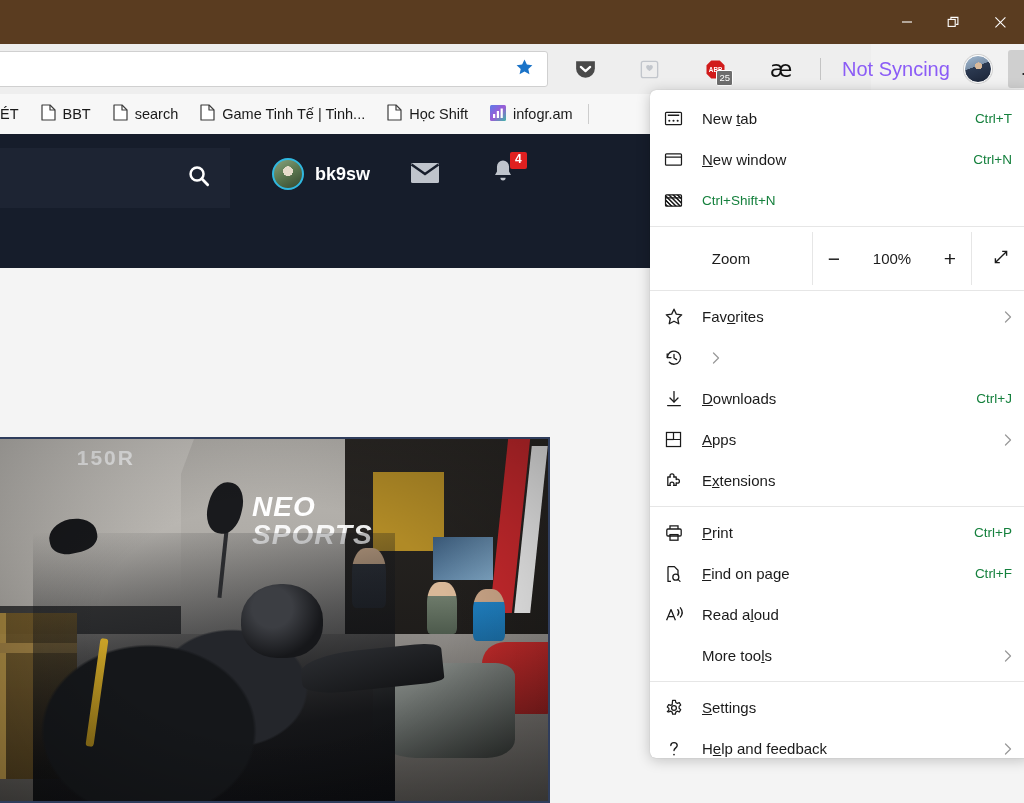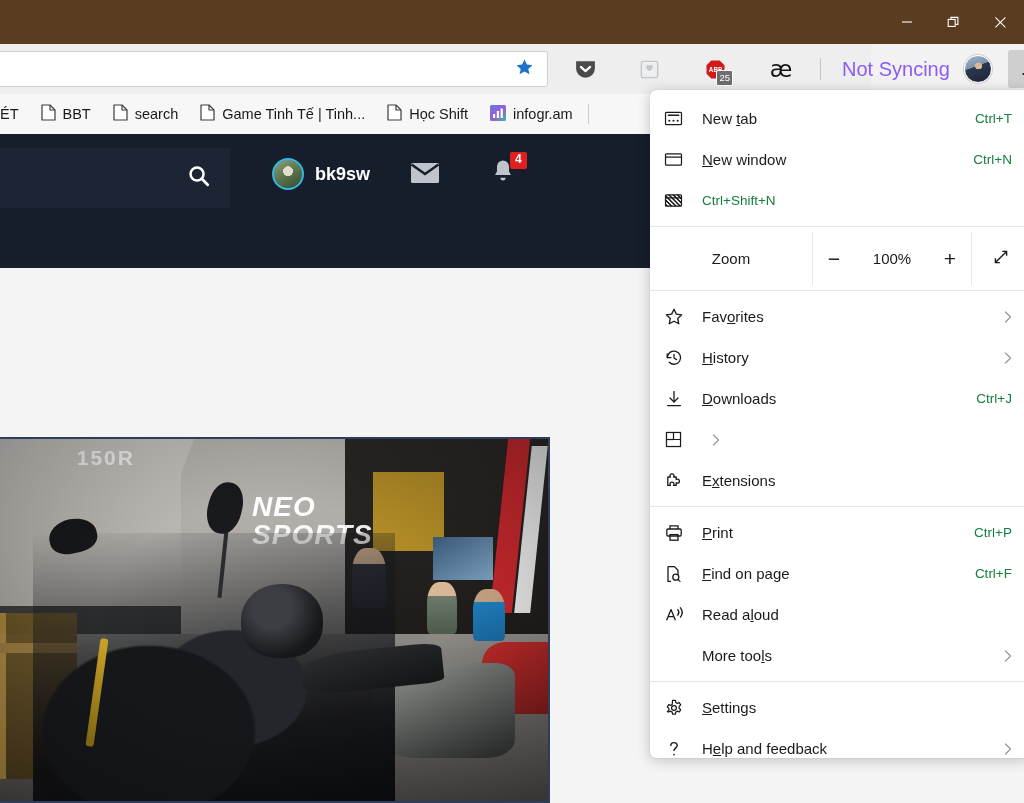--- a/index.html
+++ b/index.html
@@ -586,21 +586,20 @@
       </span>
     </div>
     <div class="mi">
       <span class="mi-icon">
         <svg width="20" height="20" viewBox="0 0 20 20">
           <path d="M3.4 9.6a6.6 6.6 0 1 1 1.9 4.7" fill="none" stroke="#1b1b1b" stroke-width="1.3" stroke-linecap="round"></path>
           <path d="M3.2 5.8v3.8h3.8" fill="none" stroke="#1b1b1b" stroke-width="1.3" stroke-linecap="round" stroke-linejoin="round"></path>
           <path d="M10 6.4v3.6l2.6 1.6" fill="none" stroke="#1b1b1b" stroke-width="1.3" stroke-linecap="round"></path>
         </svg>
       </span>
-      <span class="mi-label"><u>H</u>istory</span>
       <span class="mi-chev">
         <svg width="12" height="14" viewBox="0 0 12 14">
             <path d="M3.5 2l5 5-5 5" fill="none" stroke="#9a9a9a" stroke-width="1.3" stroke-linecap="round" stroke-linejoin="round"></path>
           </svg>
       </span>
     </div>
     <div class="mi">
       <span class="mi-icon">
         <svg width="20" height="20" viewBox="0 0 20 20">
           <path d="M10 2.6v10.2" stroke="#1b1b1b" stroke-width="1.3" stroke-linecap="round"></path>
@@ -612,20 +611,21 @@
       <span class="mi-accel">Ctrl+J</span>
     </div>
     <div class="mi">
       <span class="mi-icon">
         <svg width="19" height="19" viewBox="0 0 20 20">
           <rect x="2.6" y="2.6" width="14.8" height="14.8" fill="none" stroke="#1b1b1b" stroke-width="1.3"></rect>
           <path d="M10 2.6v7.4h7.4" fill="none" stroke="#1b1b1b" stroke-width="1.3"></path>
           <path d="M2.6 10h7.4" stroke="#1b1b1b" stroke-width="1.3"></path>
         </svg>
       </span>
+      <span class="mi-label"><u>A</u>pps</span>
       <span class="mi-chev">
         <svg width="12" height="14" viewBox="0 0 12 14">
             <path d="M3.5 2l5 5-5 5" fill="none" stroke="#9a9a9a" stroke-width="1.3" stroke-linecap="round" stroke-linejoin="round"></path>
           </svg>
       </span>
     </div>
     <div class="mi">
       <span class="mi-icon">
         <svg width="20" height="20" viewBox="0 0 20 20">
           <path d="M8 2.8c1.1 0 2 .9 2 2 0 .5-.2.9-.4 1.2h2.6v2.6c.3-.3.7-.4 1.2-.4 1.1 0 2 .9 2 2s-.9 2-2 2c-.5 0-.9-.2-1.2-.4v2.6H9.6c.2-.3.4-.7.4-1.2 0-1.1-.9-2-2-2s-2 .9-2 2c0 .5.2.9.4 1.2H3.8V6h2.6C6.2 5.7 6 5.3 6 4.8c0-1.1.9-2 2-2z" fill="none" stroke="#1b1b1b" stroke-width="1.3" stroke-linejoin="round"></path>

